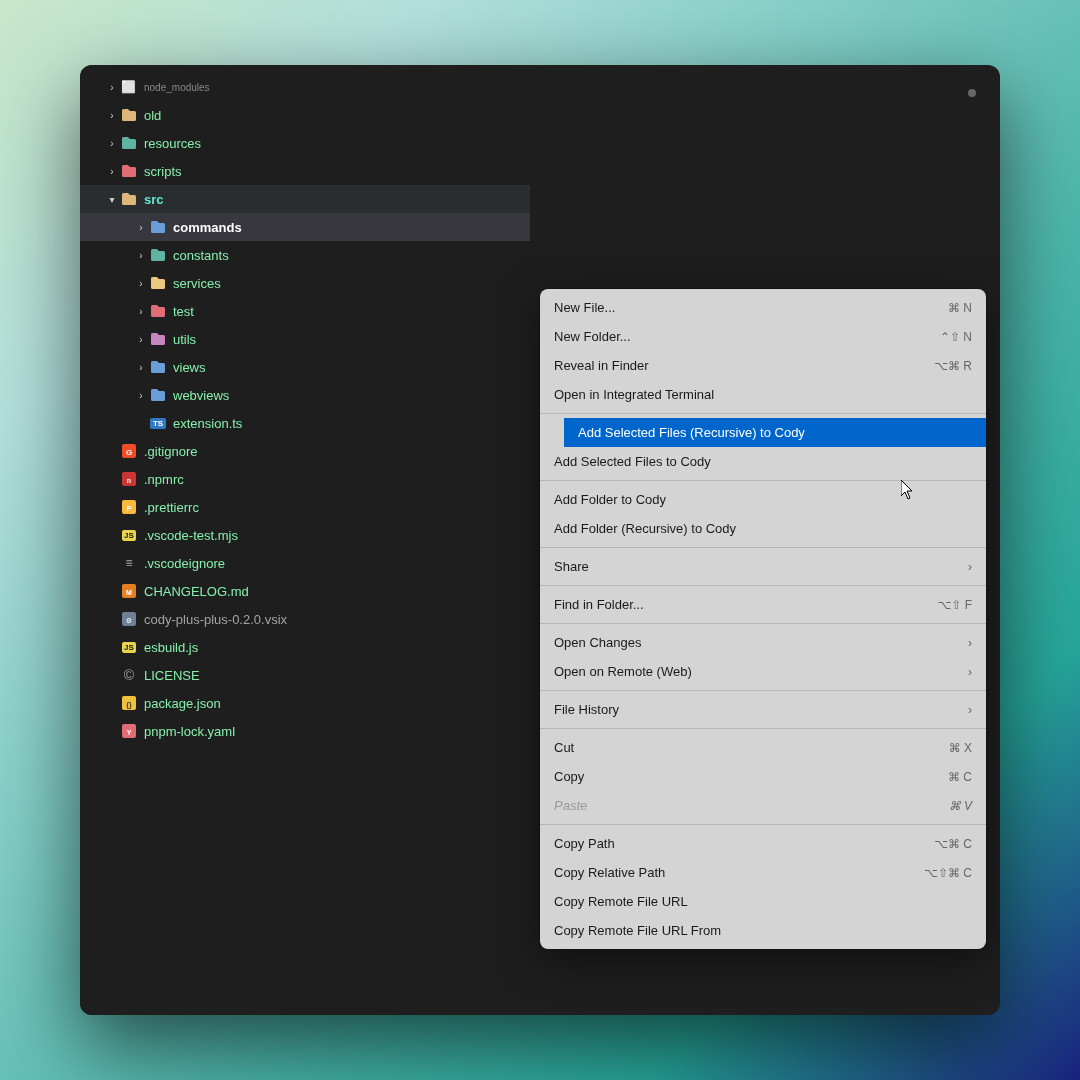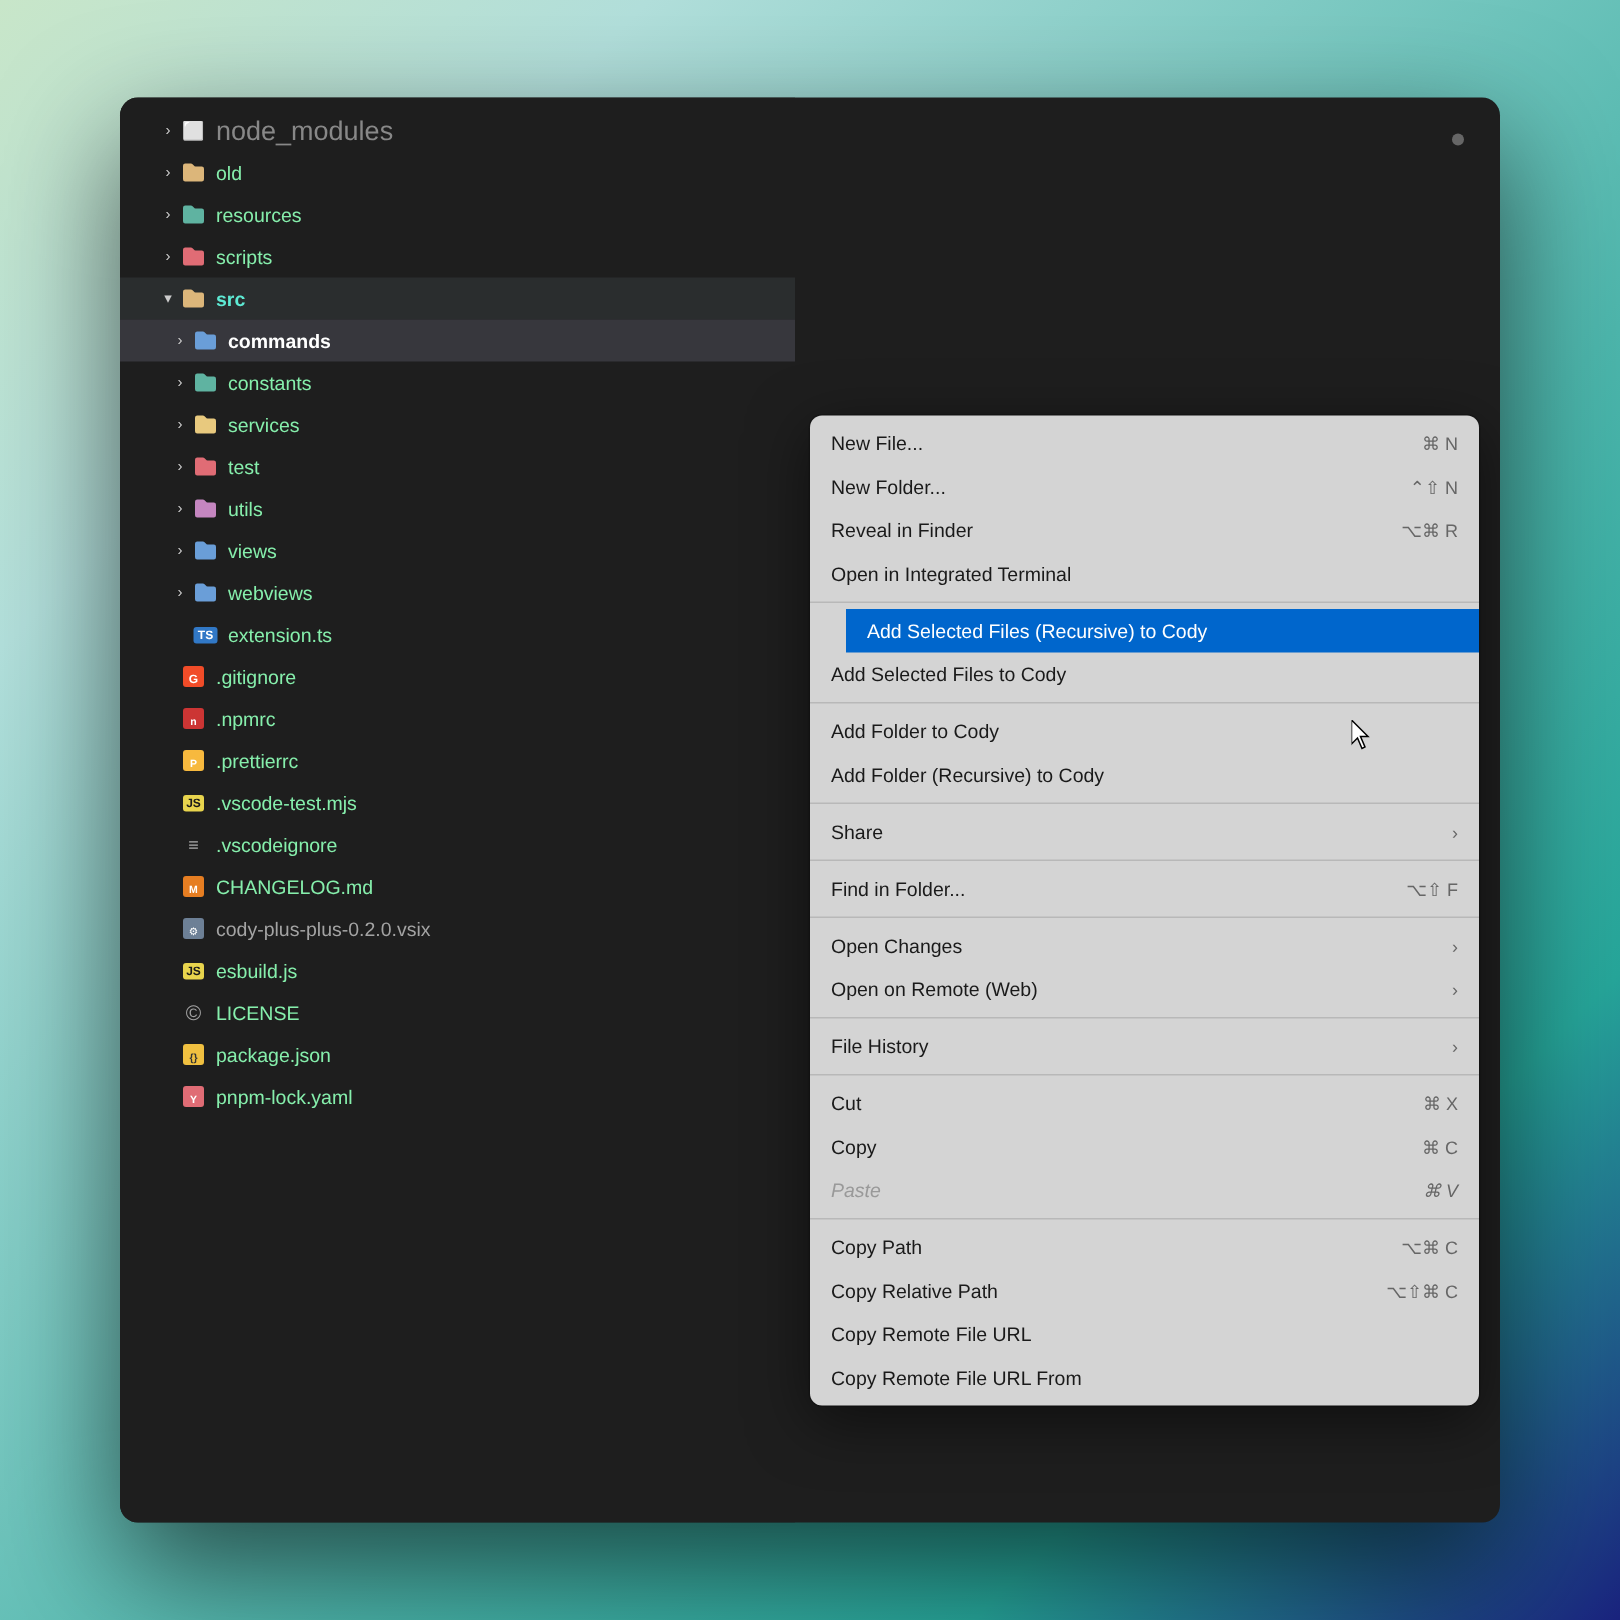--- a/index.html
+++ b/index.html
@@ -68,21 +68,21 @@
       height: 18px;
       margin-right: 6px;
       flex-shrink: 0;
       display: inline-flex;
       align-items: center;
       justify-content: center;
       font-size: 12px;
     }
 
     .indent-1 { padding-left: 24px; }
-    .indent-2 { padding-left: 32px; }
+    .indent-2 { padding-left: 53px; }
 
     .file-label {
       color: #86efac;
     }
 
     .file-label.bold {
       font-weight: 600;
       color: #ffffff;
     }
 
@@ -97,21 +97,21 @@
       border-radius: 50%;
       position: absolute;
       right: 24px;
       top: 24px;
     }
 
     
     .context-menu {
       position: absolute;
       left: 460px;
-      top: 212px;
+      top: 224px;
       width: 446px;
       background: #d4d4d4;
       border-radius: 8px;
       box-shadow: 0 10px 40px rgba(0,0,0,0.5), 0 0 0 1px rgba(0,0,0,0.2);
       overflow: hidden;
       z-index: 100;
       padding: 4px 0;
     }
 
     .menu-item {
@@ -166,21 +166,21 @@
 <body>
 
 <div class="window">
   <div class="dot-indicator"></div>
 
   <div class="sidebar">
 
     <div class="tree-item indent-1">
       <span class="chevron closed"></span>
       <span class="file-icon" style="color:#6a9ed8">⬜</span>
-      <span class="file-label" style="color:#888; font-size:18px">node_modules</span>
+      <span class="file-label" style="color:#888; font-size:10px">node_modules</span>
     </div>
 
     <div class="tree-item indent-1">
       <span class="chevron closed"></span>
       <span class="file-icon">
         <svg width="16" height="16" viewBox="0 0 16 16">
             <path d="M1 3.5A1.5 1.5 0 012.5 2h3.764c.414 0 .812.165 1.105.457l.874.874A1.5 1.5 0 009.348 4H13.5A1.5 1.5 0 0115 5.5v7A1.5 1.5 0 0113.5 14h-11A1.5 1.5 0 011 12.5v-9z" fill="#dcb67a"></path>
           </svg>
       </span>
       <span class="file-label">old</span>

